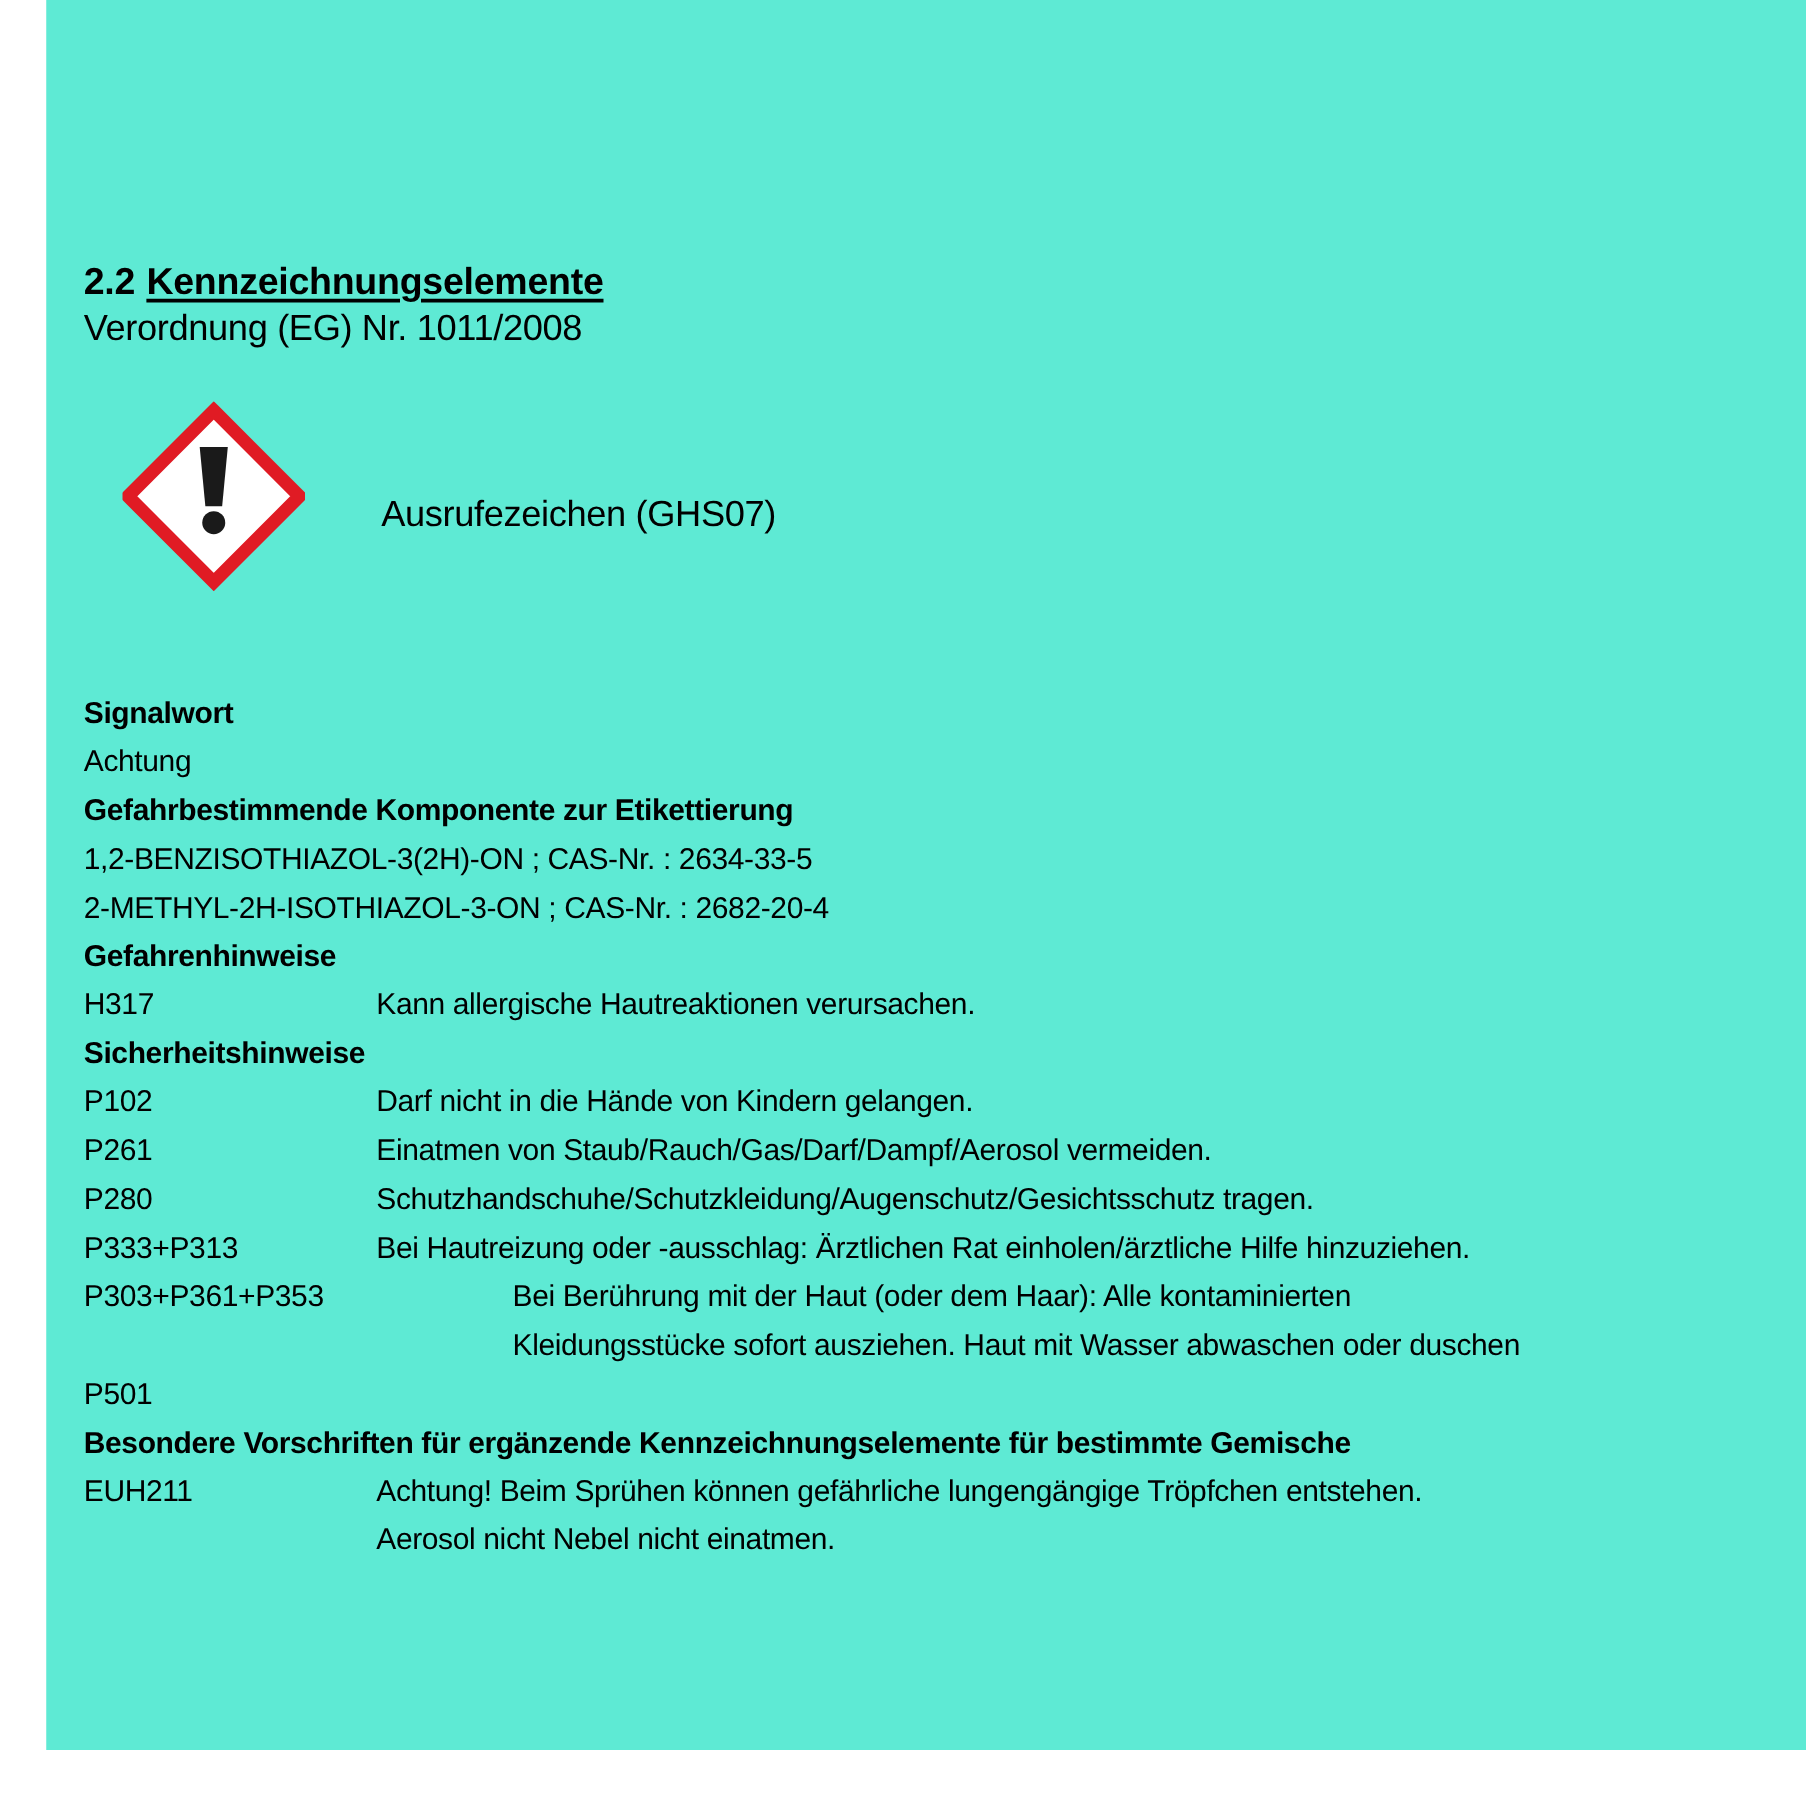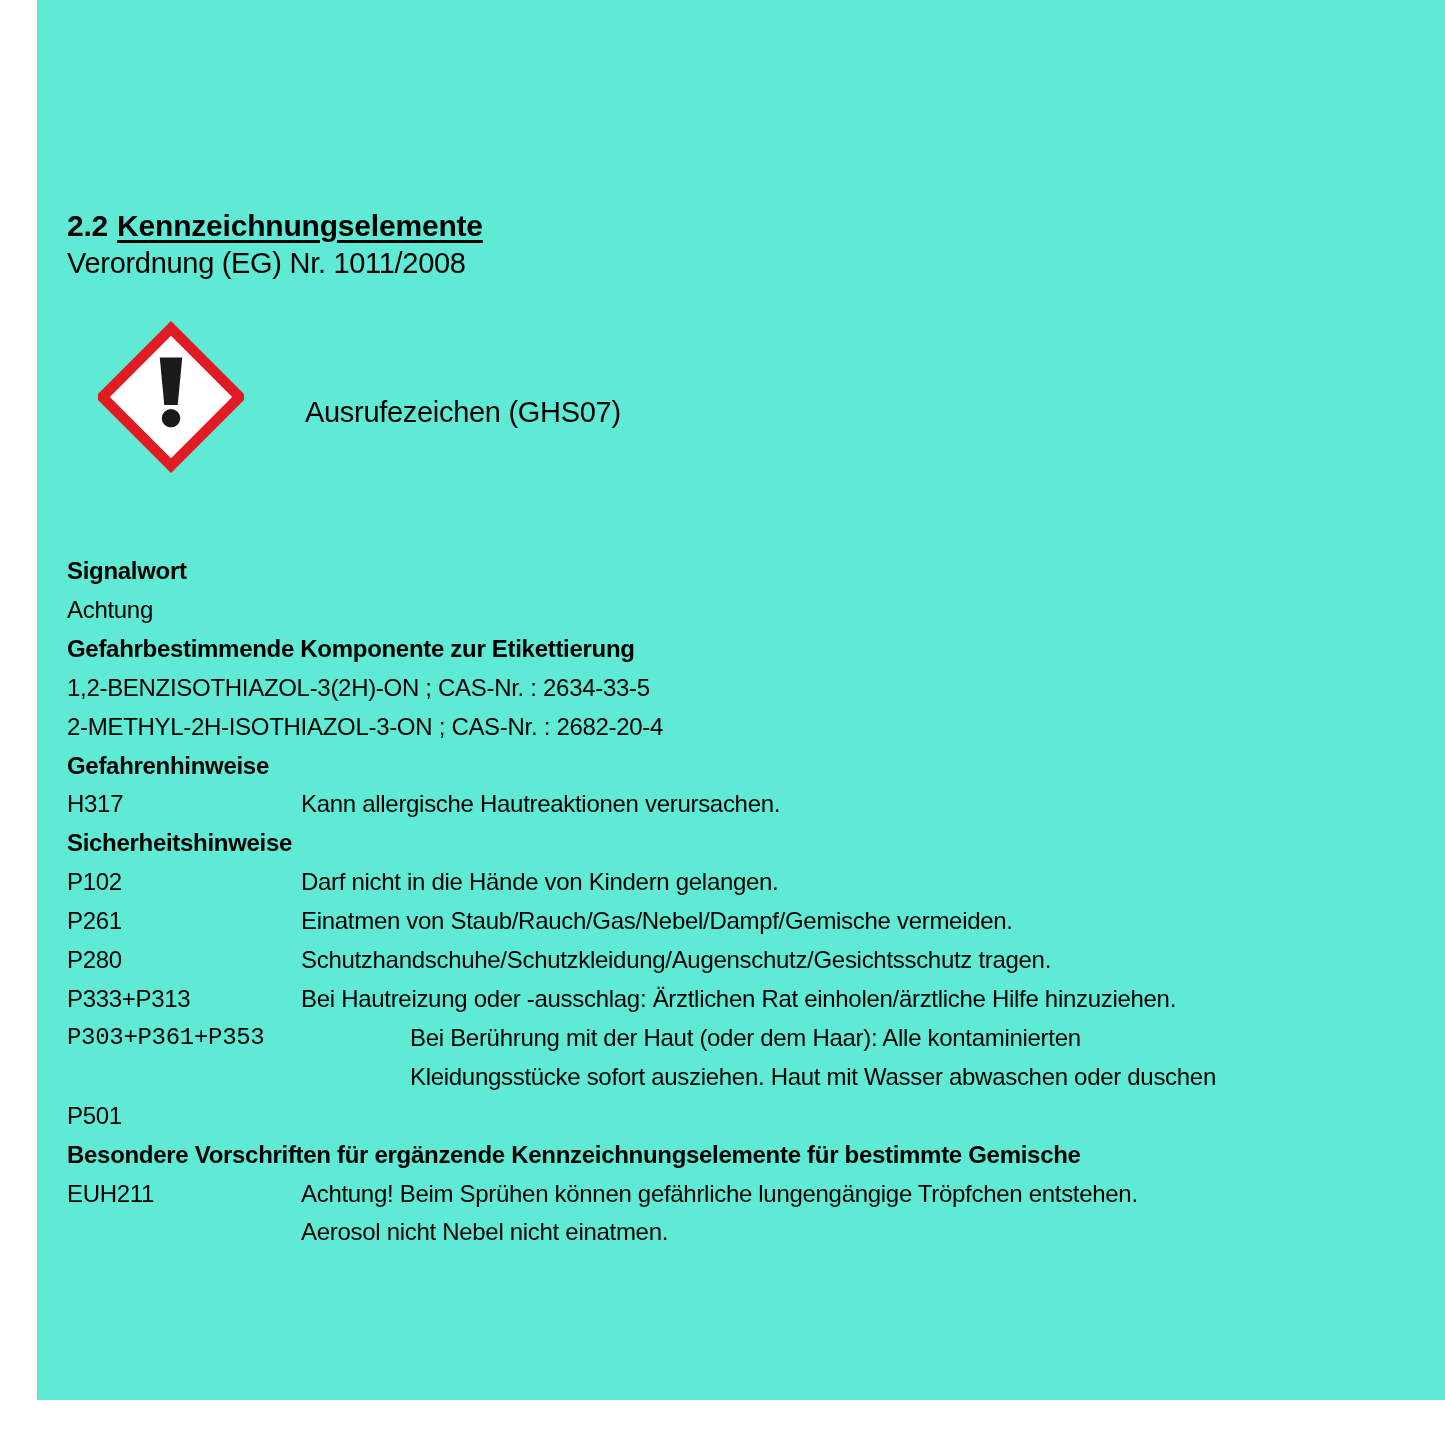--- a/index.html
+++ b/index.html
@@ -41,21 +41,21 @@
     position: absolute; left: 268px; top: 396px;
   }
 
   .body-block {
     position: absolute; left: 30px; top: 552px; right: 0;
     font-size: 24px; line-height: 38.9px; letter-spacing: -0.3px;
   }
   .line { white-space: nowrap; }
   .row { display: flex; gap: 22px; }
   .row .code { width: 212px; flex: 0 0 212px; white-space: nowrap; }
-  .row.wide .code { width: 321px; flex: 0 0 321px; font-family: Liberation Mono, monospace; }
+  .row.wide .code { width: 321px; flex: 0 0 321px; }
   .row .desc { white-space: nowrap; }
 </style>
 </head>
 <body>
 
 <div class="page">
 
   <div class="section-heading">
     <span class="num">2.2</span><span class="title">Kennzeichnungselemente</span>
   </div>
@@ -88,21 +88,21 @@
     </div>
 
     <div class="line bold">Sicherheitshinweise</div>
 
     <div class="row">
       <span class="code">P102</span>
       <span class="desc">Darf nicht in die Hände von Kindern gelangen.</span>
     </div>
     <div class="row">
       <span class="code">P261</span>
-      <span class="desc">Einatmen von Staub/Rauch/Gas/Nebel/Dampf/Gemische vermeiden.</span>
+      <span class="desc">Einatmen von Staub/Rauch/Gas/Darf/Dampf/Aerosol vermeiden.</span>
     </div>
     <div class="row">
       <span class="code">P280</span>
       <span class="desc">Schutzhandschuhe/Schutzkleidung/Augenschutz/Gesichtsschutz tragen.</span>
     </div>
     <div class="row">
       <span class="code">P333+P313</span>
       <span class="desc">Bei Hautreizung oder -ausschlag: Ärztlichen Rat einholen/ärztliche Hilfe hinzuziehen.</span>
     </div>
     <div class="row wide">

